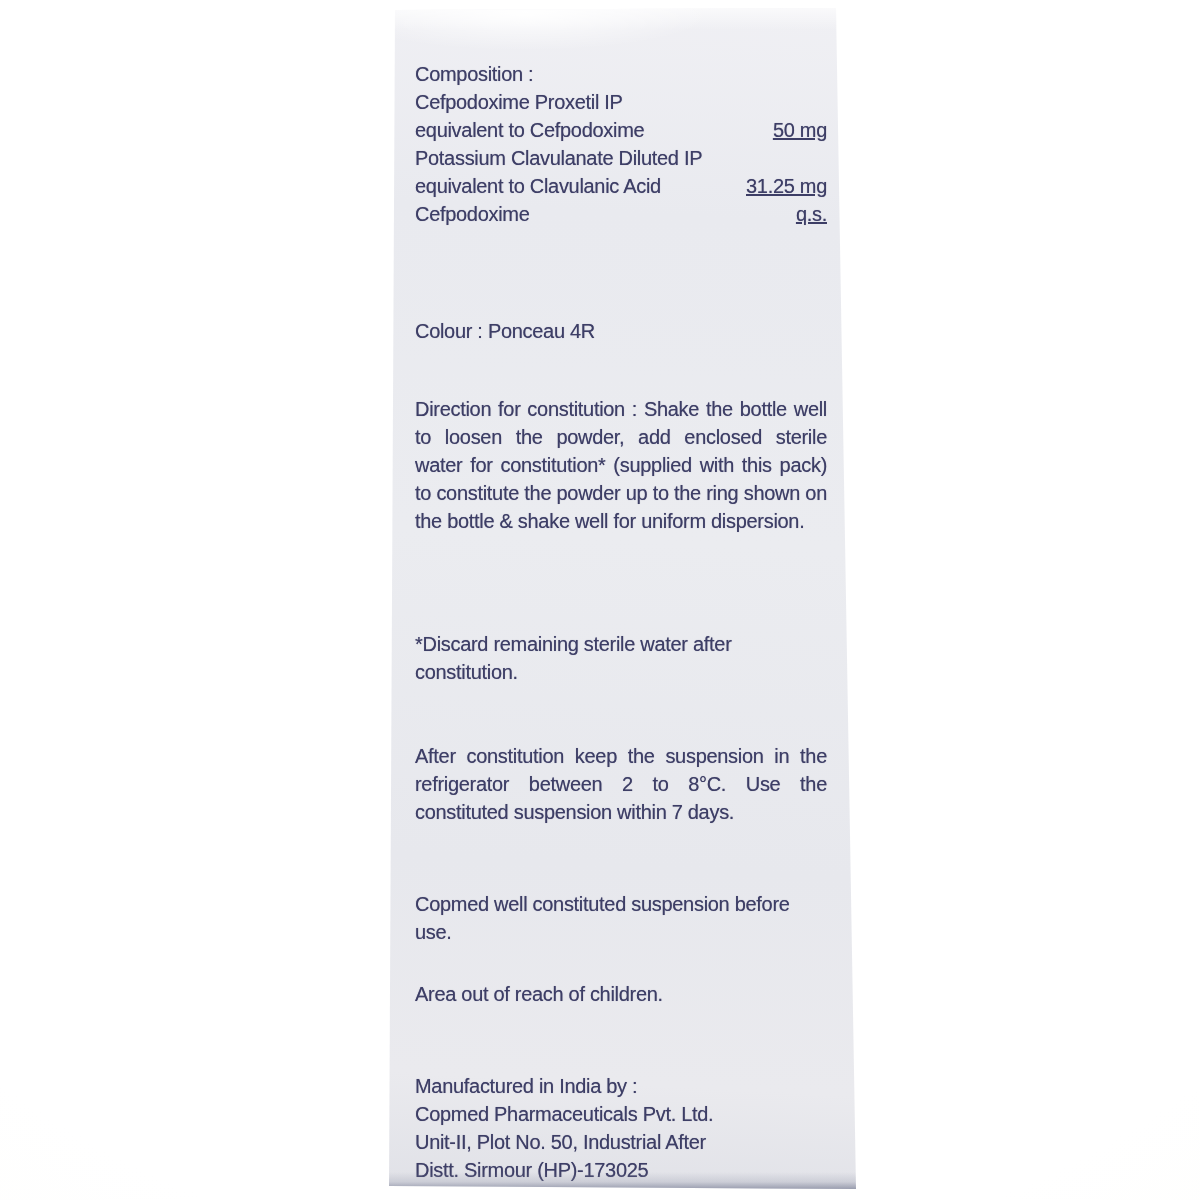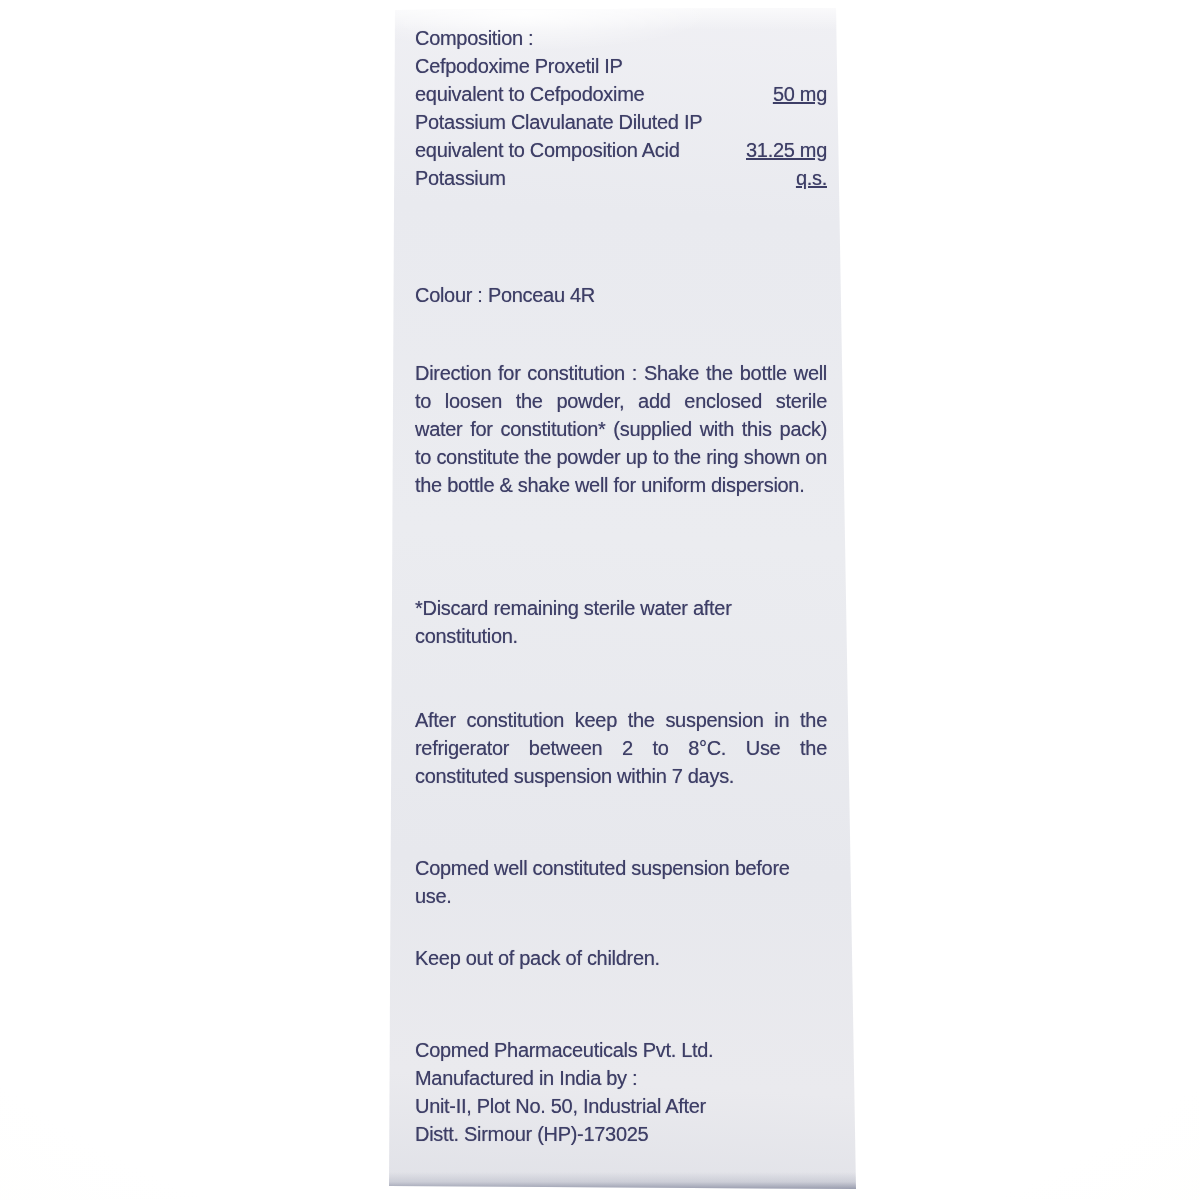--- a/index.html
+++ b/index.html
@@ -38,21 +38,21 @@
   }
   .content {
     position: absolute; left: 30px; top: 0;
     width: 412px;
     color: #3d3e66;
     font-size: 20px;
     letter-spacing: -0.3px;
     line-height: 28px;
     text-shadow: 0 0 0.7px rgba(61,62,102,0.65);
   }
-  .content section, .content .block { position: absolute; left: 0; width: 412px; }
+  .content section, .content .block { position: absolute; left: 0; width: 412px; margin-top: 36px; }
   .sec-composition  { top: 16px; }
   .sec-colour       { top: 273px; }
   .sec-direction    { top: 351px; width: 380px; text-align: justify; }
   .sec-discard      { top: 586px; width: 368px; }
   .sec-storage      { top: 698px; width: 412px; text-align: justify; }
   .sec-shake        { top: 846px; }
   .sec-children     { top: 936px; }
   .sec-manufacturer { top: 1028px; }
   .crow { display: flex; justify-content: space-between; }
   .crow .val { text-align: right; white-space: nowrap; text-decoration: underline; }
@@ -75,25 +75,25 @@
         </div>
         <div class="crow">
           <span>equivalent to Cefpodoxime</span>
           <span class="val">50 mg</span>
         </div>
         <div class="crow">
           <span>Potassium Clavulanate Diluted IP</span>
           <span class="val"></span>
         </div>
         <div class="crow">
-          <span>equivalent to Composition Acid</span>
+          <span>equivalent to Clavulanic Acid</span>
           <span class="val">31.25 mg</span>
         </div>
         <div class="crow">
-          <span>Potassium</span>
+          <span>Cefpodoxime</span>
           <span class="val">q.s.</span>
         </div>
       </section>
 
       <section class="sec-colour">
         <p>Colour : Ponceau 4R</p>
       </section>
 
       <section class="sec-direction">
         <p>Direction for constitution : Shake the bottle well to loosen the powder, add enclosed sterile water for constitution* (supplied with this pack) to constitute the powder up to the ring shown on the bottle &amp; shake well for uniform dispersion.</p>
@@ -105,26 +105,26 @@
 
       <section class="sec-storage">
         <p>After constitution keep the suspension in the refrigerator between 2 to 8°C. Use the constituted suspension within 7 days.</p>
       </section>
 
       <section class="sec-shake">
         <p>Copmed well constituted suspension before use.</p>
       </section>
 
       <section class="sec-children">
-        <p>Keep out of pack of children.</p>
+        <p>Area out of reach of children.</p>
       </section>
 
       <section class="sec-manufacturer">
+        <div>Manufactured in India by :</div>
         <div>Copmed Pharmaceuticals Pvt. Ltd.</div>
-        <div>Manufactured in India by :</div>
         <div>Unit-II, Plot No. 50, Industrial After</div>
         <div>Distt. Sirmour (HP)-173025</div>
       </section>
 
     </div>
 
     <div class="bottom-edge"></div>
   </div>
 </div>
 

